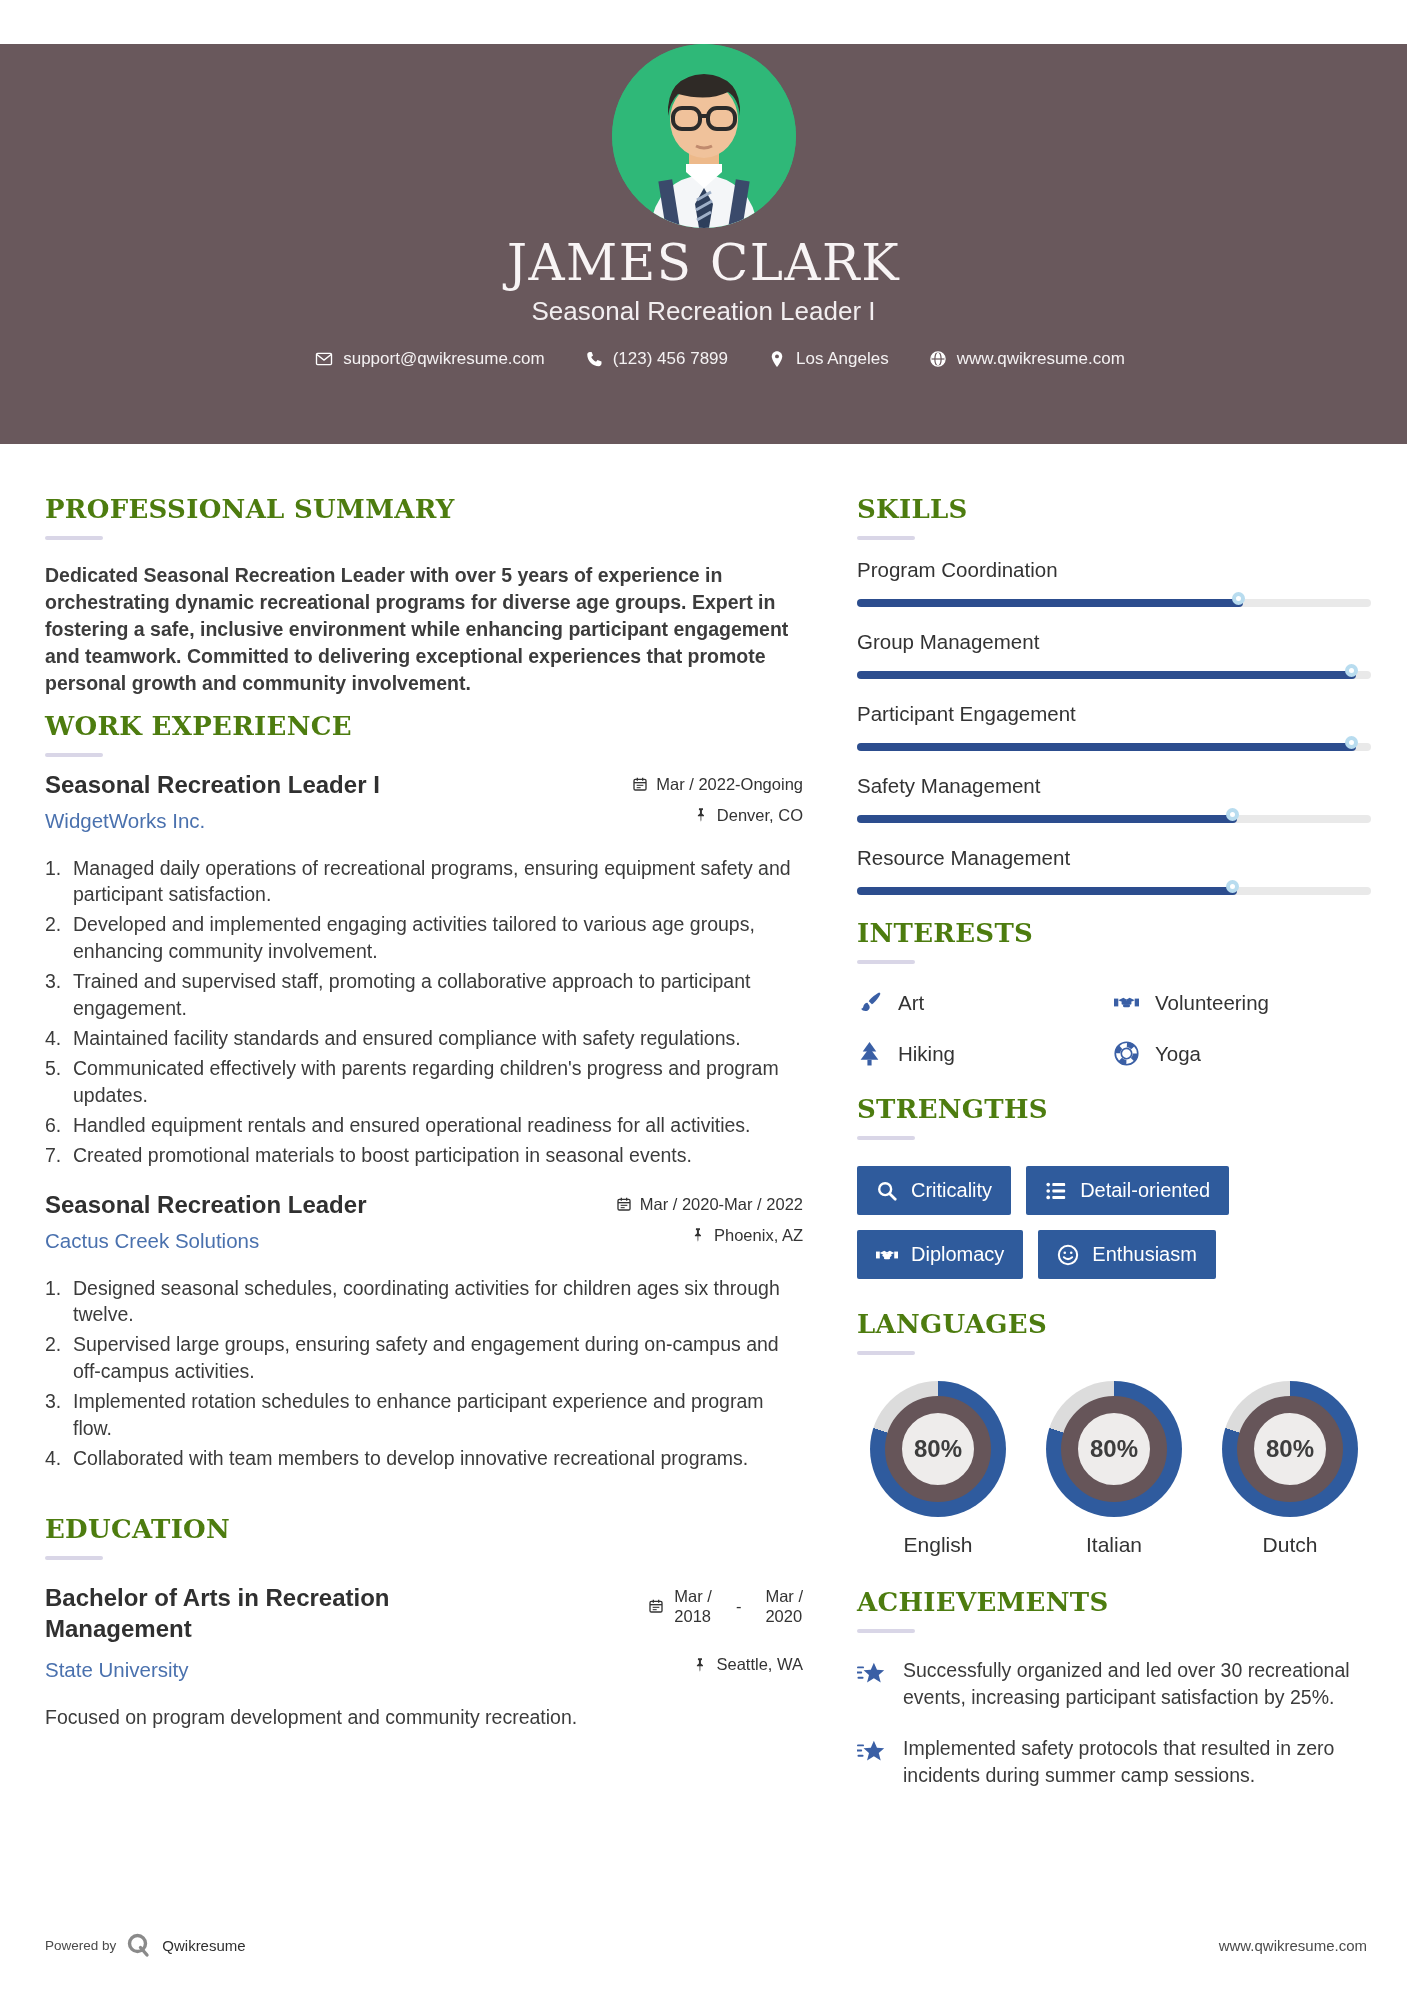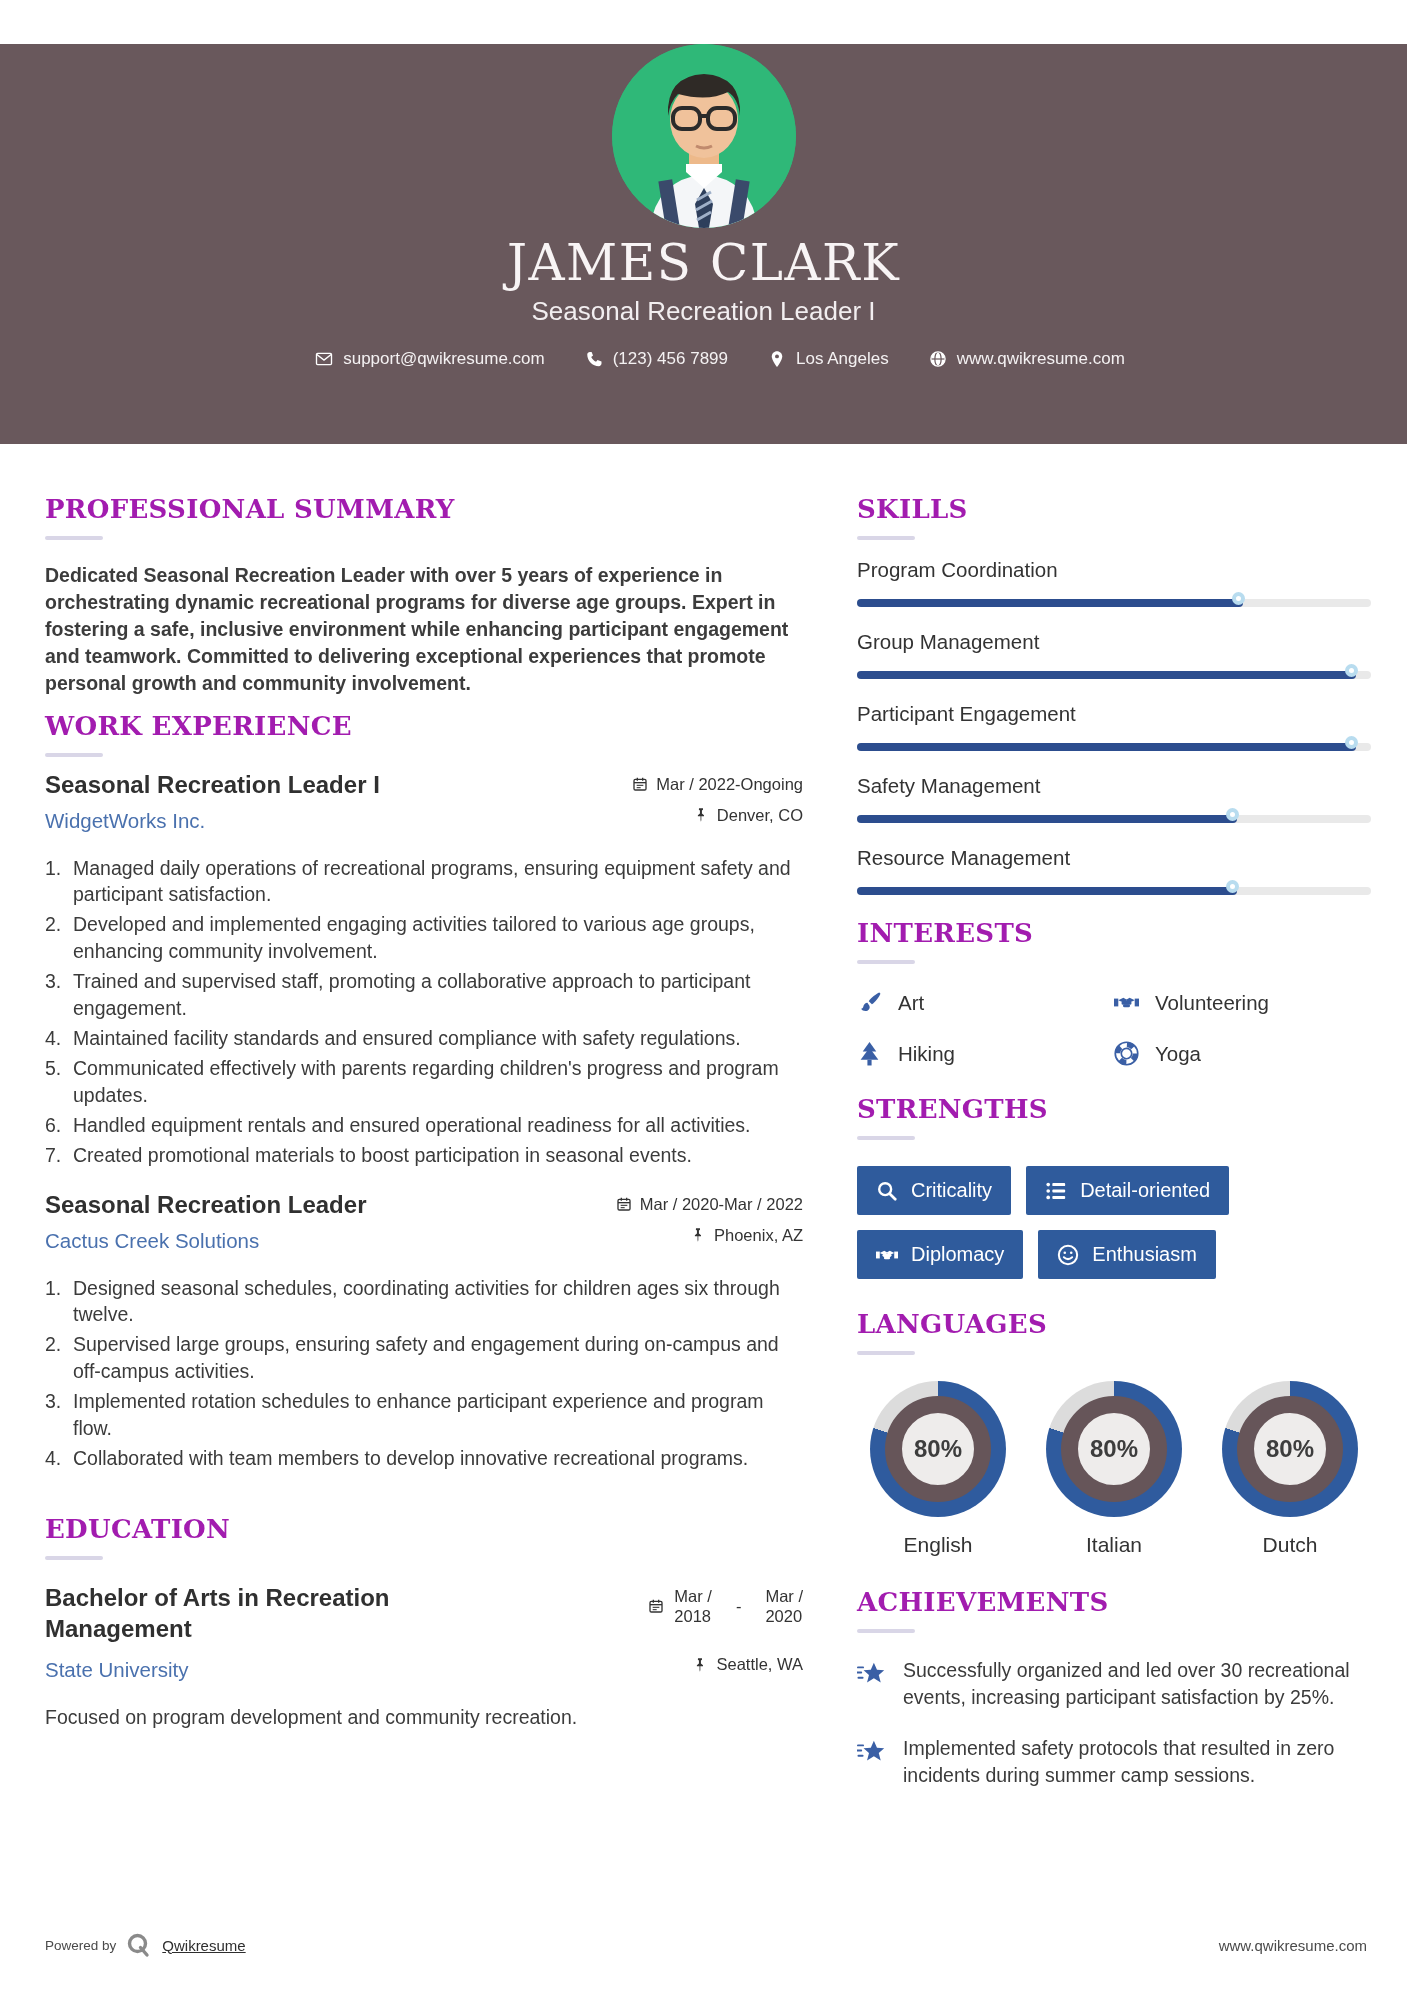--- a/index.html
+++ b/index.html
@@ -15,21 +15,21 @@
   .subtitle { font-size:26px; color:#f2eef0; margin-top:4px; font-weight:normal; }
   .contact { display:flex; justify-content:center; align-items:center; gap:40px; margin-top:22px; font-size:17px; color:#f4f1f2;padding-left:33px; }
   .contact-item { display:inline-flex; align-items:center; gap:10px; }
   .cic { width:18px; height:18px; flex:0 0 auto; }
 
   
   .main { display:flex; padding:50px 36px 0 45px; }
   .col-left { width:758px; }
   .col-right { width:514px; margin-left:54px; }
 
-  h2.sec-h { font-family:"DejaVu Serif", serif; font-size:26px; font-weight:bold; color:#a21caf; letter-spacing:.3px; }
+  h2.sec-h { font-family:"DejaVu Serif", serif; font-size:26px; font-weight:bold; color:#4d7c0f; letter-spacing:.3px; }
   .rule { width:58px; height:4px; background:#d9d6e7; border-radius:2px; margin-top:12px; }
 
   .summary-text { margin-top:22px; font-size:19.5px; line-height:1.38; color:#3c3c3c;font-weight:bold; }
 
   .sec-we { margin-top:14px; }
   .job { margin-top:14px; }
   .job-head { display:flex; justify-content:space-between; align-items:flex-start; }
   .job-title { font-size:24px; font-weight:bold; color:#303030; }
   .job-company { display:inline-block; margin-top:10px; font-size:20.5px; color:#4a71ae; }
   .job-meta { text-align:right; font-size:16.5px; color:#333; padding-top:4px; }
@@ -79,21 +79,21 @@
 
   .sec-ach { margin-top:30px; }
   .ach { display:flex; gap:16px; margin-top:24px; font-size:19.5px; line-height:1.38; color:#3b3b3b; }
   .aic { width:30px; height:28px; flex:0 0 auto; margin-top:2px; }
 
   
   .footer { position:absolute; left:45px; right:40px; bottom:32px; display:flex; justify-content:space-between; align-items:center; }
   .fleft { display:flex; align-items:center; gap:10px; }
   .powered { font-size:13.5px; color:#4a4a4a; }
   .qlogo { width:26px; height:26px; }
-  .brand { font-size:15px; color:#2e2e2e; text-decoration:underline; }
+  .brand { font-size:15px; color:#2e2e2e; }
   .fright { font-size:15px; color:#4a4a4a; }
 </style>
 </head>
 <body>
 
 <div class="page">
 
   <div class="header">
     <div class="photo">
       <svg viewBox="0 0 184 184">

